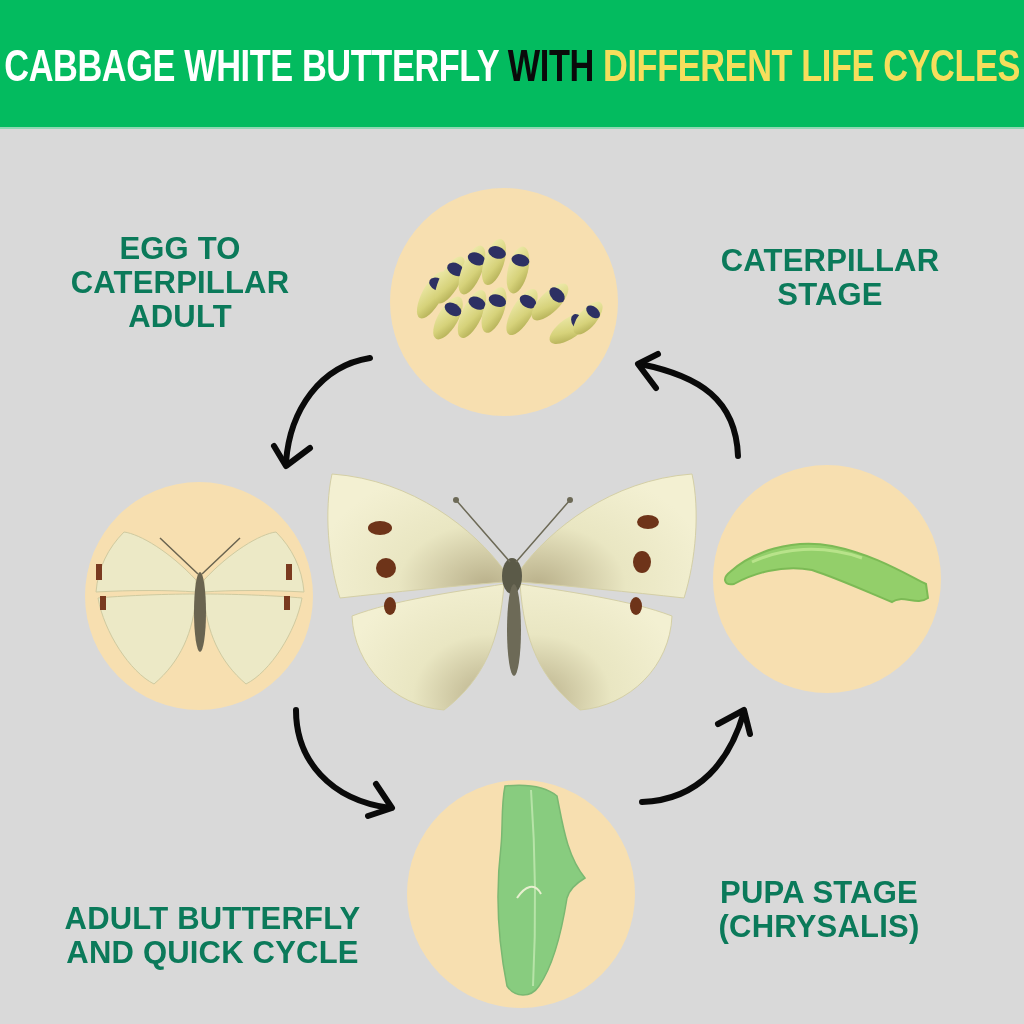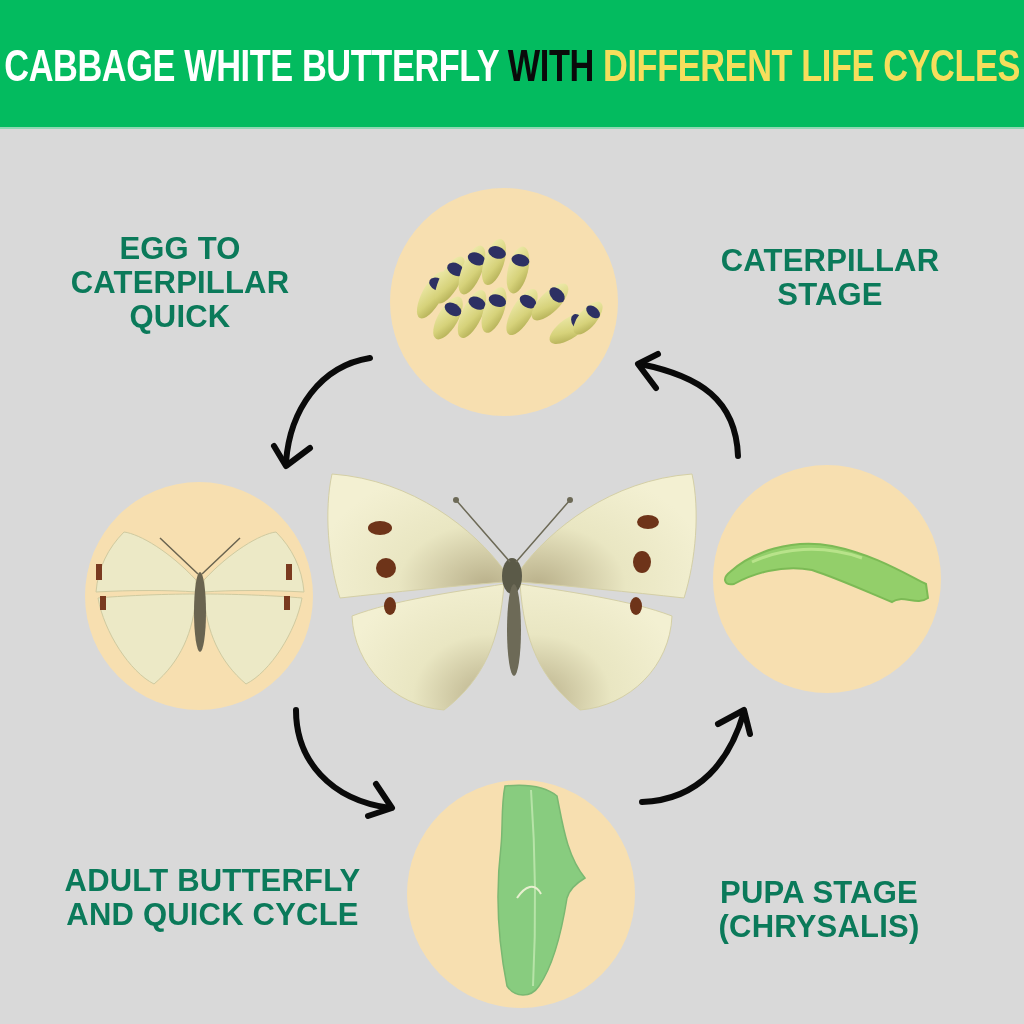--- a/index.html
+++ b/index.html
@@ -45,24 +45,24 @@
 
 <div class="header">
   <div class="title">
     <span class="t-white">CABBAGE WHITE BUTTERFLY </span><span class="t-black">WITH </span><span class="t-yellow">DIFFERENT LIFE CYCLES</span>
   </div>
 </div>
 <div class="header-line"></div>
 
 <div class="label" style="left:50px; top:232px; width:260px;">EGG TO
 CATERPILLAR
-QUICK</div>
+ADULT</div>
 <div class="label" style="left:695px; top:244px; width:270px;">CATERPILLAR
 STAGE</div>
-<div class="label" style="left:45px; top:864px; width:335px;">ADULT BUTTERFLY
+<div class="label" style="left:45px; top:902px; width:335px;">ADULT BUTTERFLY
 AND QUICK CYCLE</div>
 <div class="label" style="left:684px; top:876px; width:270px;">PUPA STAGE
 (CHRYSALIS)</div>
 
 <div class="circle" style="left:390px; top:188px; width:228px; height:228px;"></div>
 <svg width="200" height="120" style="left:410px; top:240px;">
   <defs>
     <linearGradient id="egg" x1="0" y1="0" x2="1" y2="1">
       <stop offset="0" stop-color="#f3f0b6"></stop>
       <stop offset="0.6" stop-color="#d6d27a"></stop>

